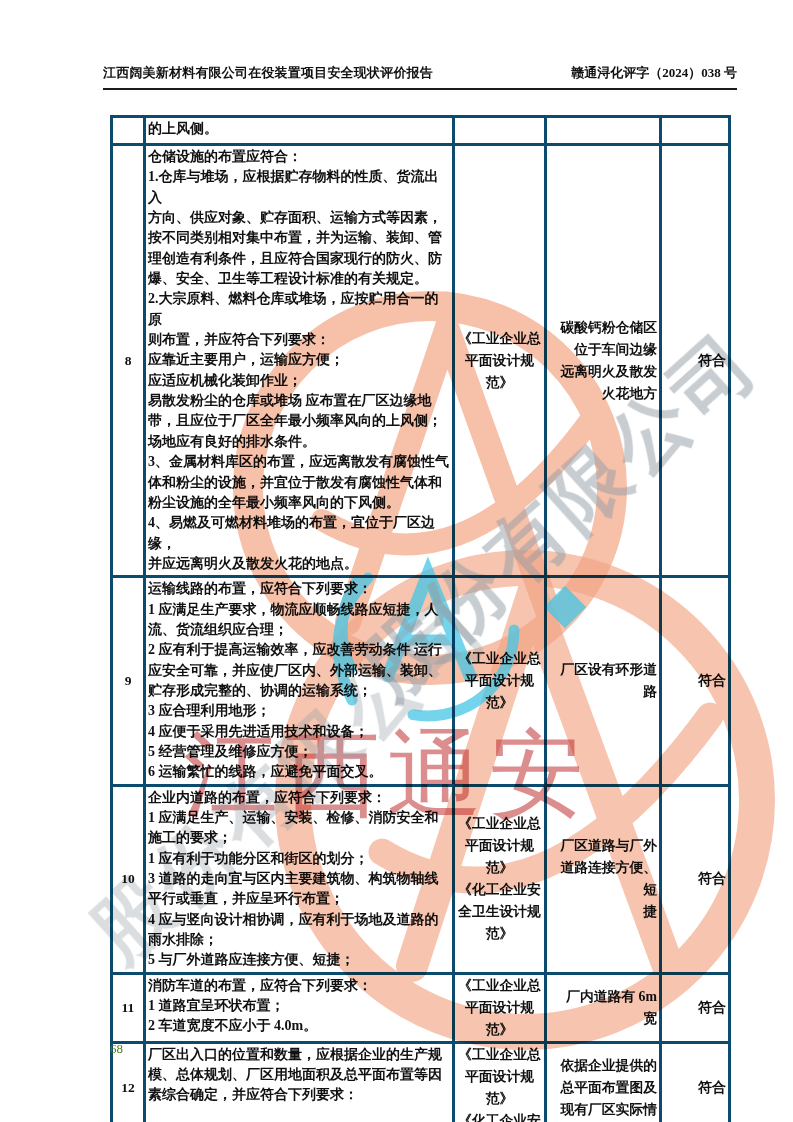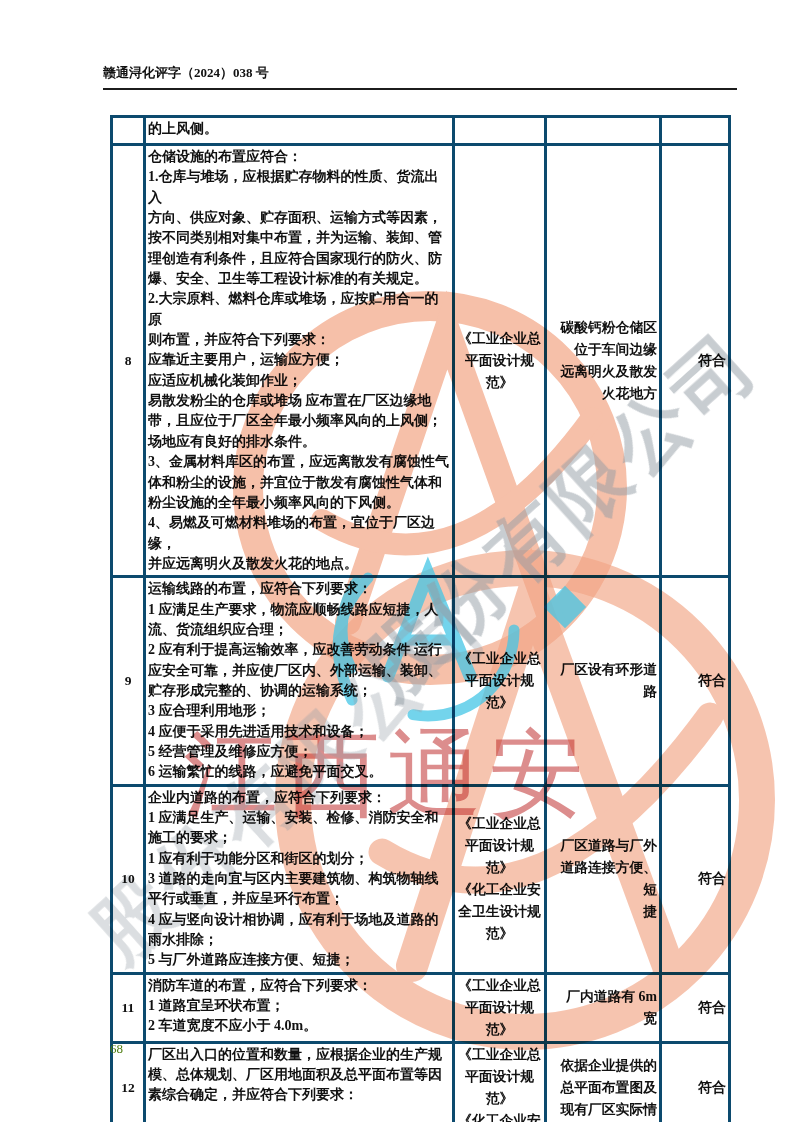--- a/index.html
+++ b/index.html
@@ -44,20 +44,21 @@
     font-family:"Liberation Sans",sans-serif;font-weight:bold;}
   .wm-gray.g1{left:348px;top:652px;transform:rotate(-42deg);opacity:.5;}
   .wm-gray.g2{left:78px;top:916px;transform:rotate(-42deg);opacity:.33;}
 </style>
 </head>
 <body>
 
 <div class="page">
 
   <div class="hdr">
+    <span class="h-left">江西阔美新材料有限公司在役装置项目安全现状评价报告</span>
     <span class="h-right">赣通浔化评字（2024）038 号</span>
   </div>
   <div class="hdr-rule"></div>
 
   <div class="tbl-wrap">
     <table>
       <colgroup>
         <col style="width:33px">
           <col style="width:309px">
           <col style="width:92px">

